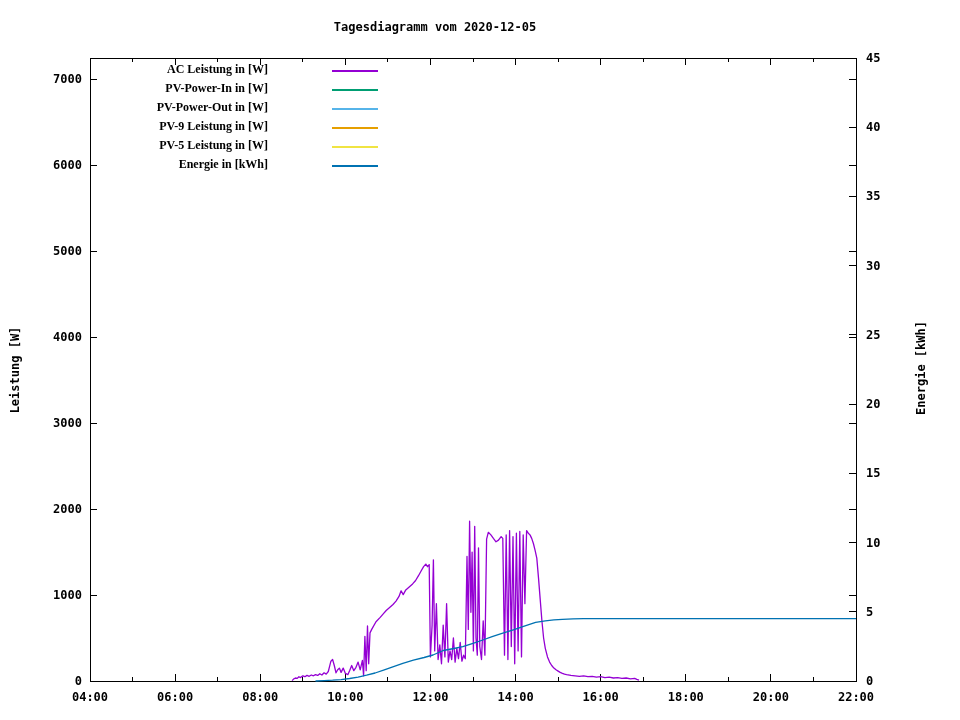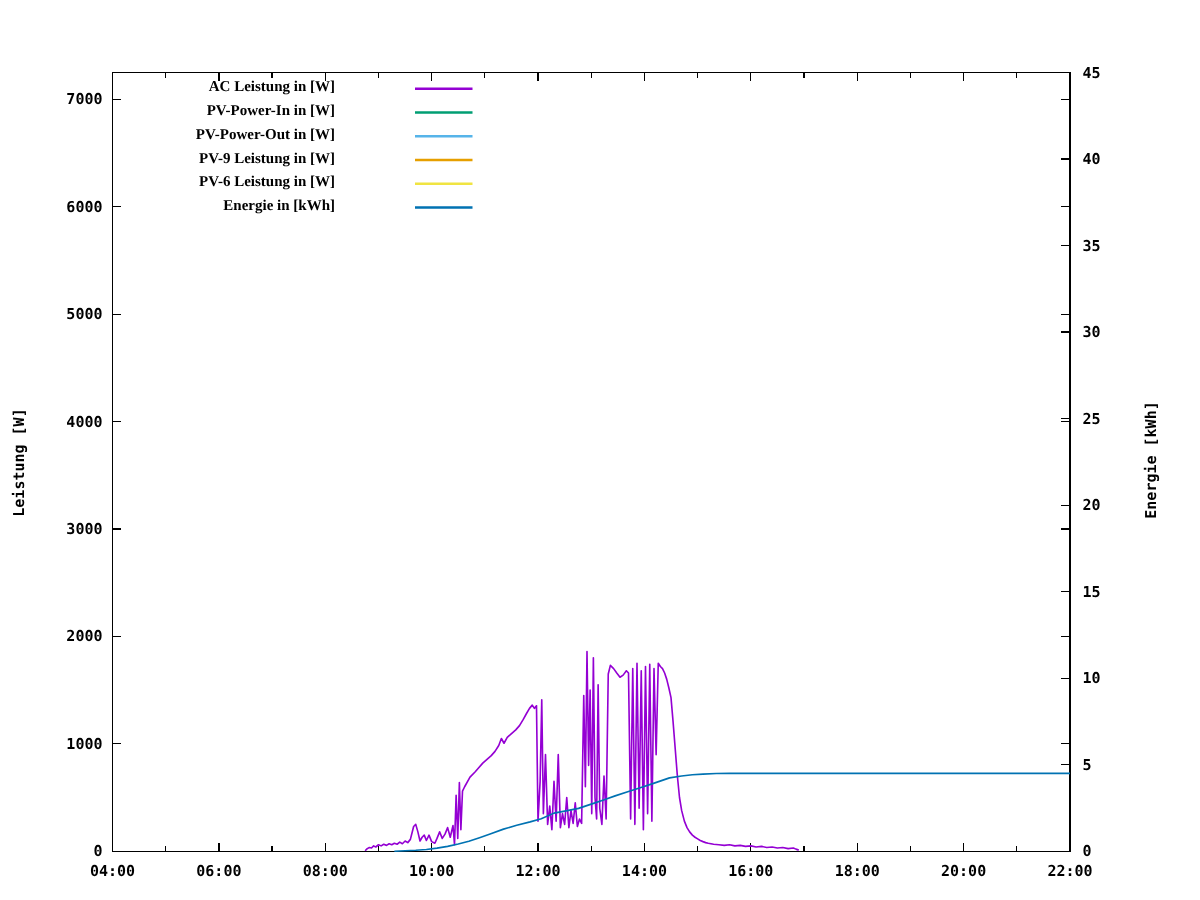--- a/index.html
+++ b/index.html
@@ -12,20 +12,21 @@
                font-size:12px;white-space:nowrap;}
   .legend-row{position:absolute;left:0;height:18px;}
   .legend-label{position:absolute;left:0;width:252px;text-align:right;font-size:12px;white-space:pre;}
   .legend-line{position:absolute;left:316px;width:46px;height:2px;}
   svg text{font-family:"DejaVu Sans Mono","Liberation Mono",monospace;font-weight:bold;font-size:12px;fill:#000;}
 </style>
 </head>
 <body>
 
 <div id="chart">
+  <div class="title">Tagesdiagramm vom 2020-12-05</div>
   <div class="yaxis-label">Leistung [W]</div>
   <div class="y2axis-label">Energie [kWh]</div>
   <svg id="plot" width="960" height="720" style="position:absolute;left:0;top:0;">
       <rect x="90" y="58" width="766" height="623" fill="none" stroke="#000000" stroke-width="1" shape-rendering="crispEdges"></rect>
       <line x1="90" y1="681" x2="90" y2="674" stroke="#000000" shape-rendering="crispEdges"></line>
       <line x1="90" y1="58" x2="90" y2="65" stroke="#000000" shape-rendering="crispEdges"></line>
       <text x="90" y="701" text-anchor="middle">04:00</text>
       <line x1="175.1111111111111" y1="681" x2="175.1111111111111" y2="674" stroke="#000000" shape-rendering="crispEdges"></line>
       <line x1="175.1111111111111" y1="58" x2="175.1111111111111" y2="65" stroke="#000000" shape-rendering="crispEdges"></line>
       <text x="175.1111111111111" y="701" text-anchor="middle">06:00</text>
@@ -129,21 +130,21 @@
       </div>
       <div class="legend-row" style="top: 100px;">
         <span class="legend-label">PV-Power-Out in [W]</span>
         <span class="legend-line" style="background: rgb(86, 180, 233); top: 8px;"></span>
       </div>
       <div class="legend-row" style="top: 119px;">
         <span class="legend-label">PV-9 Leistung in [W]</span>
         <span class="legend-line" style="background: rgb(230, 159, 0); top: 8px;"></span>
       </div>
       <div class="legend-row" style="top: 138px;">
-        <span class="legend-label">PV-6 Leistung in [W]</span>
+        <span class="legend-label">PV-5 Leistung in [W]</span>
         <span class="legend-line" style="background: rgb(240, 228, 66); top: 8px;"></span>
       </div>
       <div class="legend-row" style="top: 157px;">
         <span class="legend-label">Energie in [kWh]</span>
         <span class="legend-line" style="background: rgb(0, 114, 178); top: 8px;"></span>
       </div>
     </div>
 </div>
 
 </body></html>

